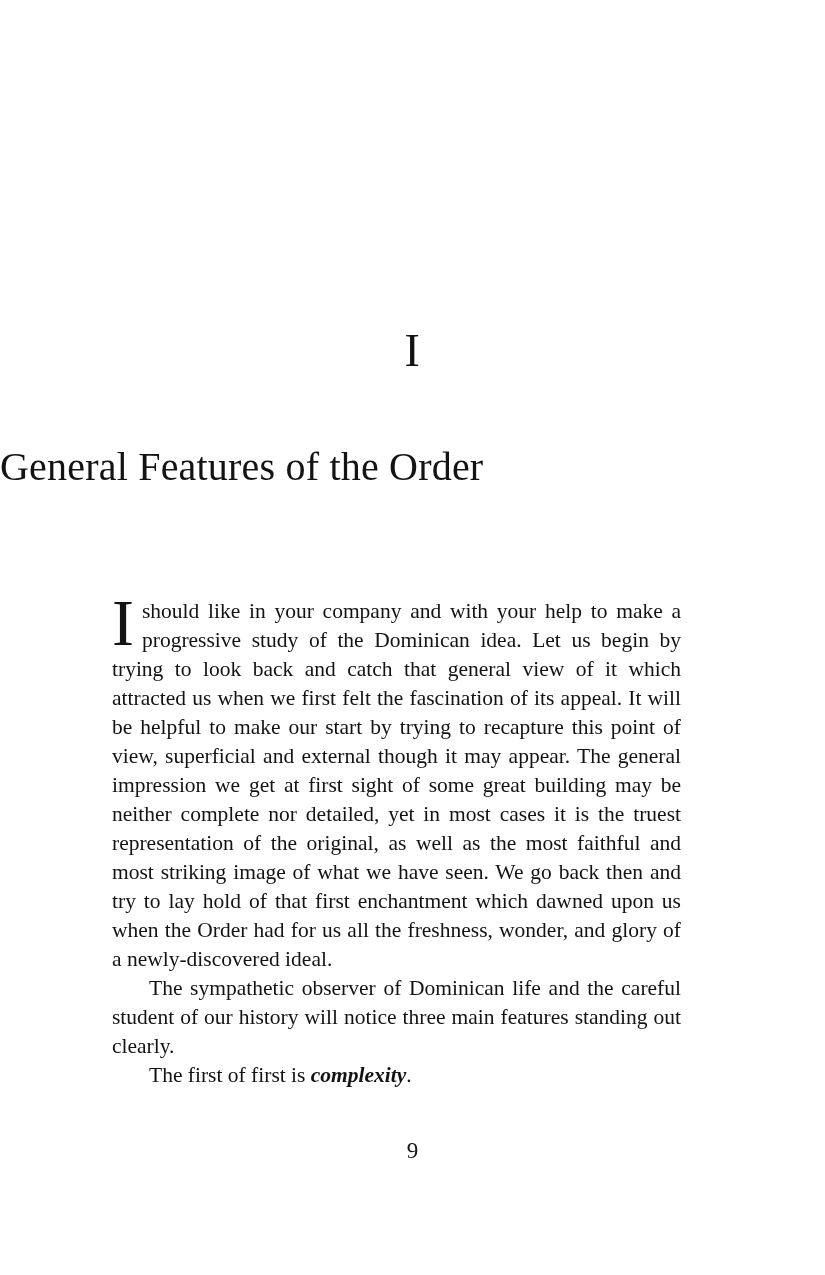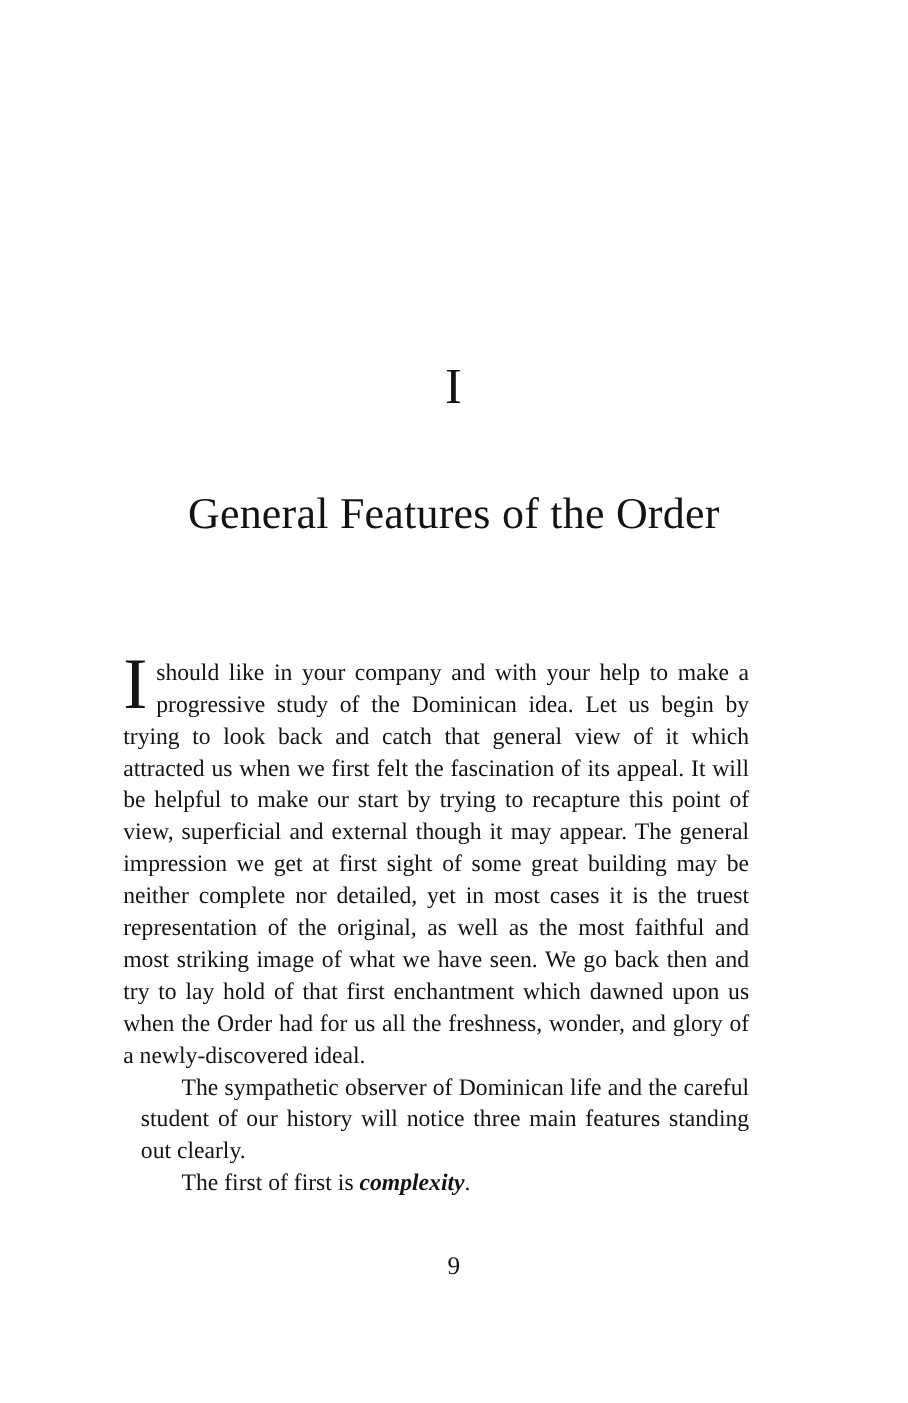--- a/index.html
+++ b/index.html
@@ -26,21 +26,21 @@
     line-height: 1.1;
     font-weight: 400;
     letter-spacing: 0.5px;
   }
   .chapter-title {
     position: absolute;
     top: 444px;
     left: 0;
     width: 100%;
     margin: 0;
-    text-align: center;
+    text-align: left;
     font-size: 40px;
     line-height: 1.15;
     font-weight: 400;
     letter-spacing: 0.2px;
   }
   .body-text {
     position: absolute;
     top: 597px;
     left: 112px;
     width: 569px;
@@ -48,21 +48,20 @@
     line-height: 29px;
     text-align: justify;
     text-justify: inter-word;
   }
   .para {
     margin: 0;
     padding: 0;
   }
   .para.indented {
     text-indent: 37px;
-    margin-left: 16px;
   }
   .dropcap {
     float: left;
     font-size: 66px;
     line-height: 48px;
     padding: 2px 8px 0 0;
     font-weight: 400;
   }
   .italic-term {
     font-style: italic;

